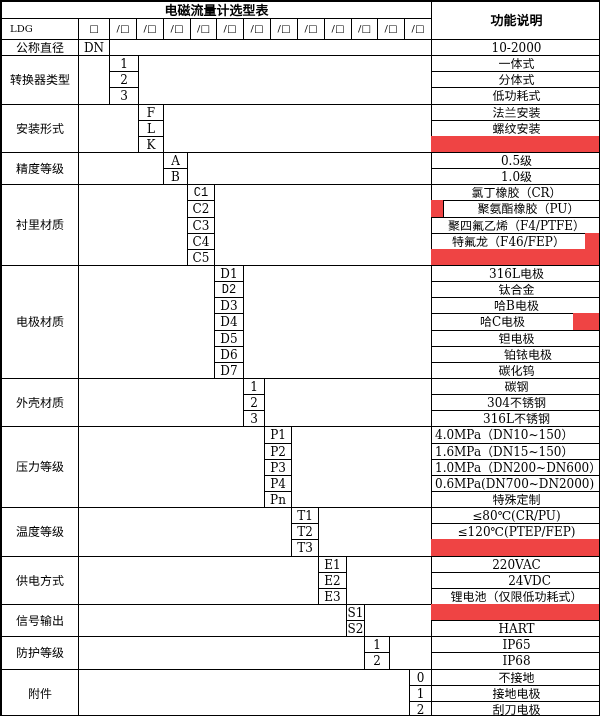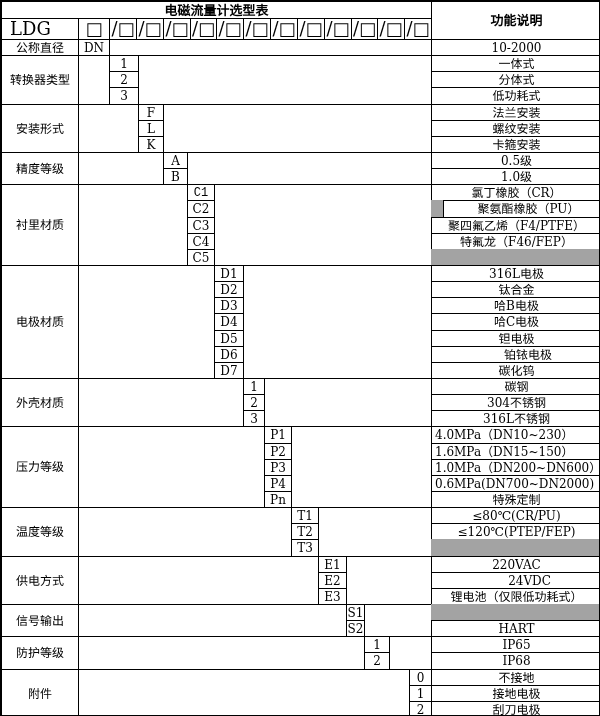--- a/index.html
+++ b/index.html
@@ -1,21 +1,21 @@
 <!DOCTYPE html>
 <html lang="zh-CN"><head>
 <meta charset="utf-8">
 <style>
   html,body{margin:0;padding:0;background:#fff;}
   #app{
     position:relative;
     width:600px;height:716px;
     box-sizing:border-box;
     border:1px solid #000;
-    background:#a3a3a3;
+    background:#ef4444;
     font-family:"DejaVu Serif","Liberation Serif",serif;
     color:#000;
     overflow:hidden;
   }
   .cell{
     position:absolute;
     box-sizing:border-box;
     border-left:1px solid #000;
     border-top:1px solid #000;
     display:flex;
@@ -23,21 +23,21 @@
     justify-content:center;
     font-size:12px;
     line-height:1;
     white-space:nowrap;
     overflow:hidden;
     background:#fff;
   }
   .cell.left{justify-content:flex-start;padding-left:3px;}
   .cell.title{font-weight:bold;font-size:13px;}
   .cell.funchead{font-weight:bold;font-size:13px;}
-  .cell.model{font-size:18px;}
+  .cell.model{font-size:10px;}
   .cell.ldg{justify-content:flex-start;padding-left:8px;}
 </style>
 </head>
 <body>
 
 <div id="app">
     <div class="cell title" style="left: 0px; top: 0px; width: 430px; height: 17px;">电磁流量计选型表</div>
     <div class="cell funchead" style="left: 430px; top: 0px; width: 170px; height: 38px;">功能说明</div>
     <div class="cell model ldg" style="left: 0px; top: 17px; width: 77px; height: 21px;">LDG</div>
     <div class="cell model" style="left: 77px; top: 17px; width: 31px; height: 21px;">□</div>
@@ -67,71 +67,70 @@
     <div class="cell" style="left: 108px; top: 86px; width: 29px; height: 17px;">3</div>
     <div class="cell" style="left: 430px; top: 86px; width: 170px; height: 17px;">低功耗式</div>
     <div class="cell" style="left: 0px; top: 103px; width: 77px; height: 48px;">安装形式</div>
     <div class="cell" style="left: 77px; top: 103px; width: 60px; height: 48px;"></div>
     <div class="cell" style="left: 162px; top: 103px; width: 268px; height: 48px;"></div>
     <div class="cell" style="left: 137px; top: 103px; width: 25px; height: 16px;">F</div>
     <div class="cell" style="left: 430px; top: 103px; width: 170px; height: 16px;">法兰安装</div>
     <div class="cell" style="left: 137px; top: 119px; width: 25px; height: 16px;">L</div>
     <div class="cell" style="left: 430px; top: 119px; width: 170px; height: 16px;">螺纹安装</div>
     <div class="cell" style="left: 137px; top: 135px; width: 25px; height: 16px;">K</div>
-    <div class="cell" style="left: 430px; top: 135px; width: 170px; height: 16px;">卡箍安装</div>
     <div class="cell" style="left: 0px; top: 151px; width: 77px; height: 32px;">精度等级</div>
     <div class="cell" style="left: 77px; top: 151px; width: 85px; height: 32px;"></div>
     <div class="cell" style="left: 186px; top: 151px; width: 244px; height: 32px;"></div>
     <div class="cell" style="left: 162px; top: 151px; width: 24px; height: 16px;">A</div>
     <div class="cell" style="left: 430px; top: 151px; width: 170px; height: 16px;">0.5级</div>
     <div class="cell" style="left: 162px; top: 167px; width: 24px; height: 16px;">B</div>
     <div class="cell" style="left: 430px; top: 167px; width: 170px; height: 16px;">1.0级</div>
     <div class="cell" style="left: 0px; top: 183px; width: 77px; height: 81px;">衬里材质</div>
     <div class="cell" style="left: 77px; top: 183px; width: 109px; height: 81px;"></div>
     <div class="cell" style="left: 213px; top: 183px; width: 217px; height: 81px;"></div>
     <div class="cell" style="left: 186px; top: 183px; width: 27px; height: 16px; font-family: Liberation Mono, monospace;">C1</div>
     <div class="cell" style="left: 430px; top: 183px; width: 170px; height: 16px;">氯丁橡胶（CR）</div>
     <div class="cell" style="left: 186px; top: 199px; width: 27px; height: 17px;">C2</div>
     <div class="cell" style="left: 430px; top: 199px; width: 170px; height: 17px; margin-left: 12px;">聚氨酯橡胶（PU）</div>
     <div class="cell" style="left: 186px; top: 216px; width: 27px; height: 16px;">C3</div>
     <div class="cell" style="left: 430px; top: 216px; width: 170px; height: 16px;">聚四氟乙烯（F4/PTFE）</div>
     <div class="cell" style="left: 186px; top: 232px; width: 27px; height: 16px;">C4</div>
-    <div class="cell" style="left: 430px; top: 232px; width: 170px; height: 16px;">特氟龙（F46/FEP）</div>
+    <div class="cell" style="left: 430px; top: 232px; width: 154px; height: 16px;">特氟龙（F46/FEP）</div>
     <div class="cell" style="left: 186px; top: 248px; width: 27px; height: 16px;">C5</div>
     <div class="cell" style="left: 0px; top: 264px; width: 77px; height: 113px;">电极材质</div>
     <div class="cell" style="left: 77px; top: 264px; width: 136px; height: 113px;"></div>
     <div class="cell" style="left: 242px; top: 264px; width: 188px; height: 113px;"></div>
     <div class="cell" style="left: 213px; top: 264px; width: 29px; height: 16px;">D1</div>
     <div class="cell" style="left: 430px; top: 264px; width: 170px; height: 16px;">316L电极</div>
-    <div class="cell" style="left: 213px; top: 280px; width: 29px; height: 16px;">D2</div>
+    <div class="cell" style="left: 213px; top: 280px; width: 29px; height: 16px; font-family: Liberation Mono, monospace;">D2</div>
     <div class="cell" style="left: 430px; top: 280px; width: 170px; height: 16px;">钛合金</div>
     <div class="cell" style="left: 213px; top: 296px; width: 29px; height: 16px;">D3</div>
     <div class="cell" style="left: 430px; top: 296px; width: 170px; height: 16px;">哈B电极</div>
     <div class="cell" style="left: 213px; top: 312px; width: 29px; height: 17px;">D4</div>
-    <div class="cell" style="left: 430px; top: 312px; width: 170px; height: 17px; text-align: center;">哈C电极</div>
+    <div class="cell" style="left: 430px; top: 312px; width: 142px; height: 17px; text-align: center;">哈C电极</div>
     <div class="cell" style="left: 213px; top: 329px; width: 29px; height: 16px;">D5</div>
     <div class="cell" style="left: 430px; top: 329px; width: 170px; height: 16px;">钽电极</div>
     <div class="cell" style="left: 213px; top: 345px; width: 29px; height: 16px;">D6</div>
     <div class="cell" style="left: 430px; top: 345px; width: 193px; height: 16px;">铂铱电极</div>
     <div class="cell" style="left: 213px; top: 361px; width: 29px; height: 16px;">D7</div>
     <div class="cell" style="left: 430px; top: 361px; width: 170px; height: 16px;">碳化钨</div>
     <div class="cell" style="left: 0px; top: 377px; width: 77px; height: 48px;">外壳材质</div>
     <div class="cell" style="left: 77px; top: 377px; width: 165px; height: 48px;"></div>
     <div class="cell" style="left: 263px; top: 377px; width: 167px; height: 48px;"></div>
     <div class="cell" style="left: 242px; top: 377px; width: 21px; height: 16px;">1</div>
     <div class="cell" style="left: 430px; top: 377px; width: 170px; height: 16px;">碳钢</div>
     <div class="cell" style="left: 242px; top: 393px; width: 21px; height: 16px;">2</div>
     <div class="cell" style="left: 430px; top: 393px; width: 170px; height: 16px;">304不锈钢</div>
     <div class="cell" style="left: 242px; top: 409px; width: 21px; height: 16px;">3</div>
     <div class="cell" style="left: 430px; top: 409px; width: 170px; height: 16px;">316L不锈钢</div>
     <div class="cell" style="left: 0px; top: 425px; width: 77px; height: 81px;">压力等级</div>
     <div class="cell" style="left: 77px; top: 425px; width: 186px; height: 81px;"></div>
     <div class="cell" style="left: 290px; top: 425px; width: 140px; height: 81px;"></div>
     <div class="cell" style="left: 263px; top: 425px; width: 27px; height: 17px;">P1</div>
-    <div class="cell left" style="left: 430px; top: 425px; width: 170px; height: 17px;">4.0MPa（DN10~230）</div>
+    <div class="cell left" style="left: 430px; top: 425px; width: 170px; height: 17px;">4.0MPa（DN10~150）</div>
     <div class="cell" style="left: 263px; top: 442px; width: 27px; height: 16px;">P2</div>
     <div class="cell left" style="left: 430px; top: 442px; width: 170px; height: 16px;">1.6MPa（DN15~150）</div>
     <div class="cell" style="left: 263px; top: 458px; width: 27px; height: 16px;">P3</div>
     <div class="cell left" style="left: 430px; top: 458px; width: 170px; height: 16px;">1.0MPa（DN200~DN600）</div>
     <div class="cell" style="left: 263px; top: 474px; width: 27px; height: 16px;">P4</div>
     <div class="cell left" style="left: 430px; top: 474px; width: 170px; height: 16px;">0.6MPa(DN700~DN2000)</div>
     <div class="cell" style="left: 263px; top: 490px; width: 27px; height: 16px;">Pn</div>
     <div class="cell" style="left: 430px; top: 490px; width: 170px; height: 16px;">特殊定制</div>
     <div class="cell" style="left: 0px; top: 506px; width: 77px; height: 49px;">温度等级</div>
     <div class="cell" style="left: 77px; top: 506px; width: 213px; height: 49px;"></div>

